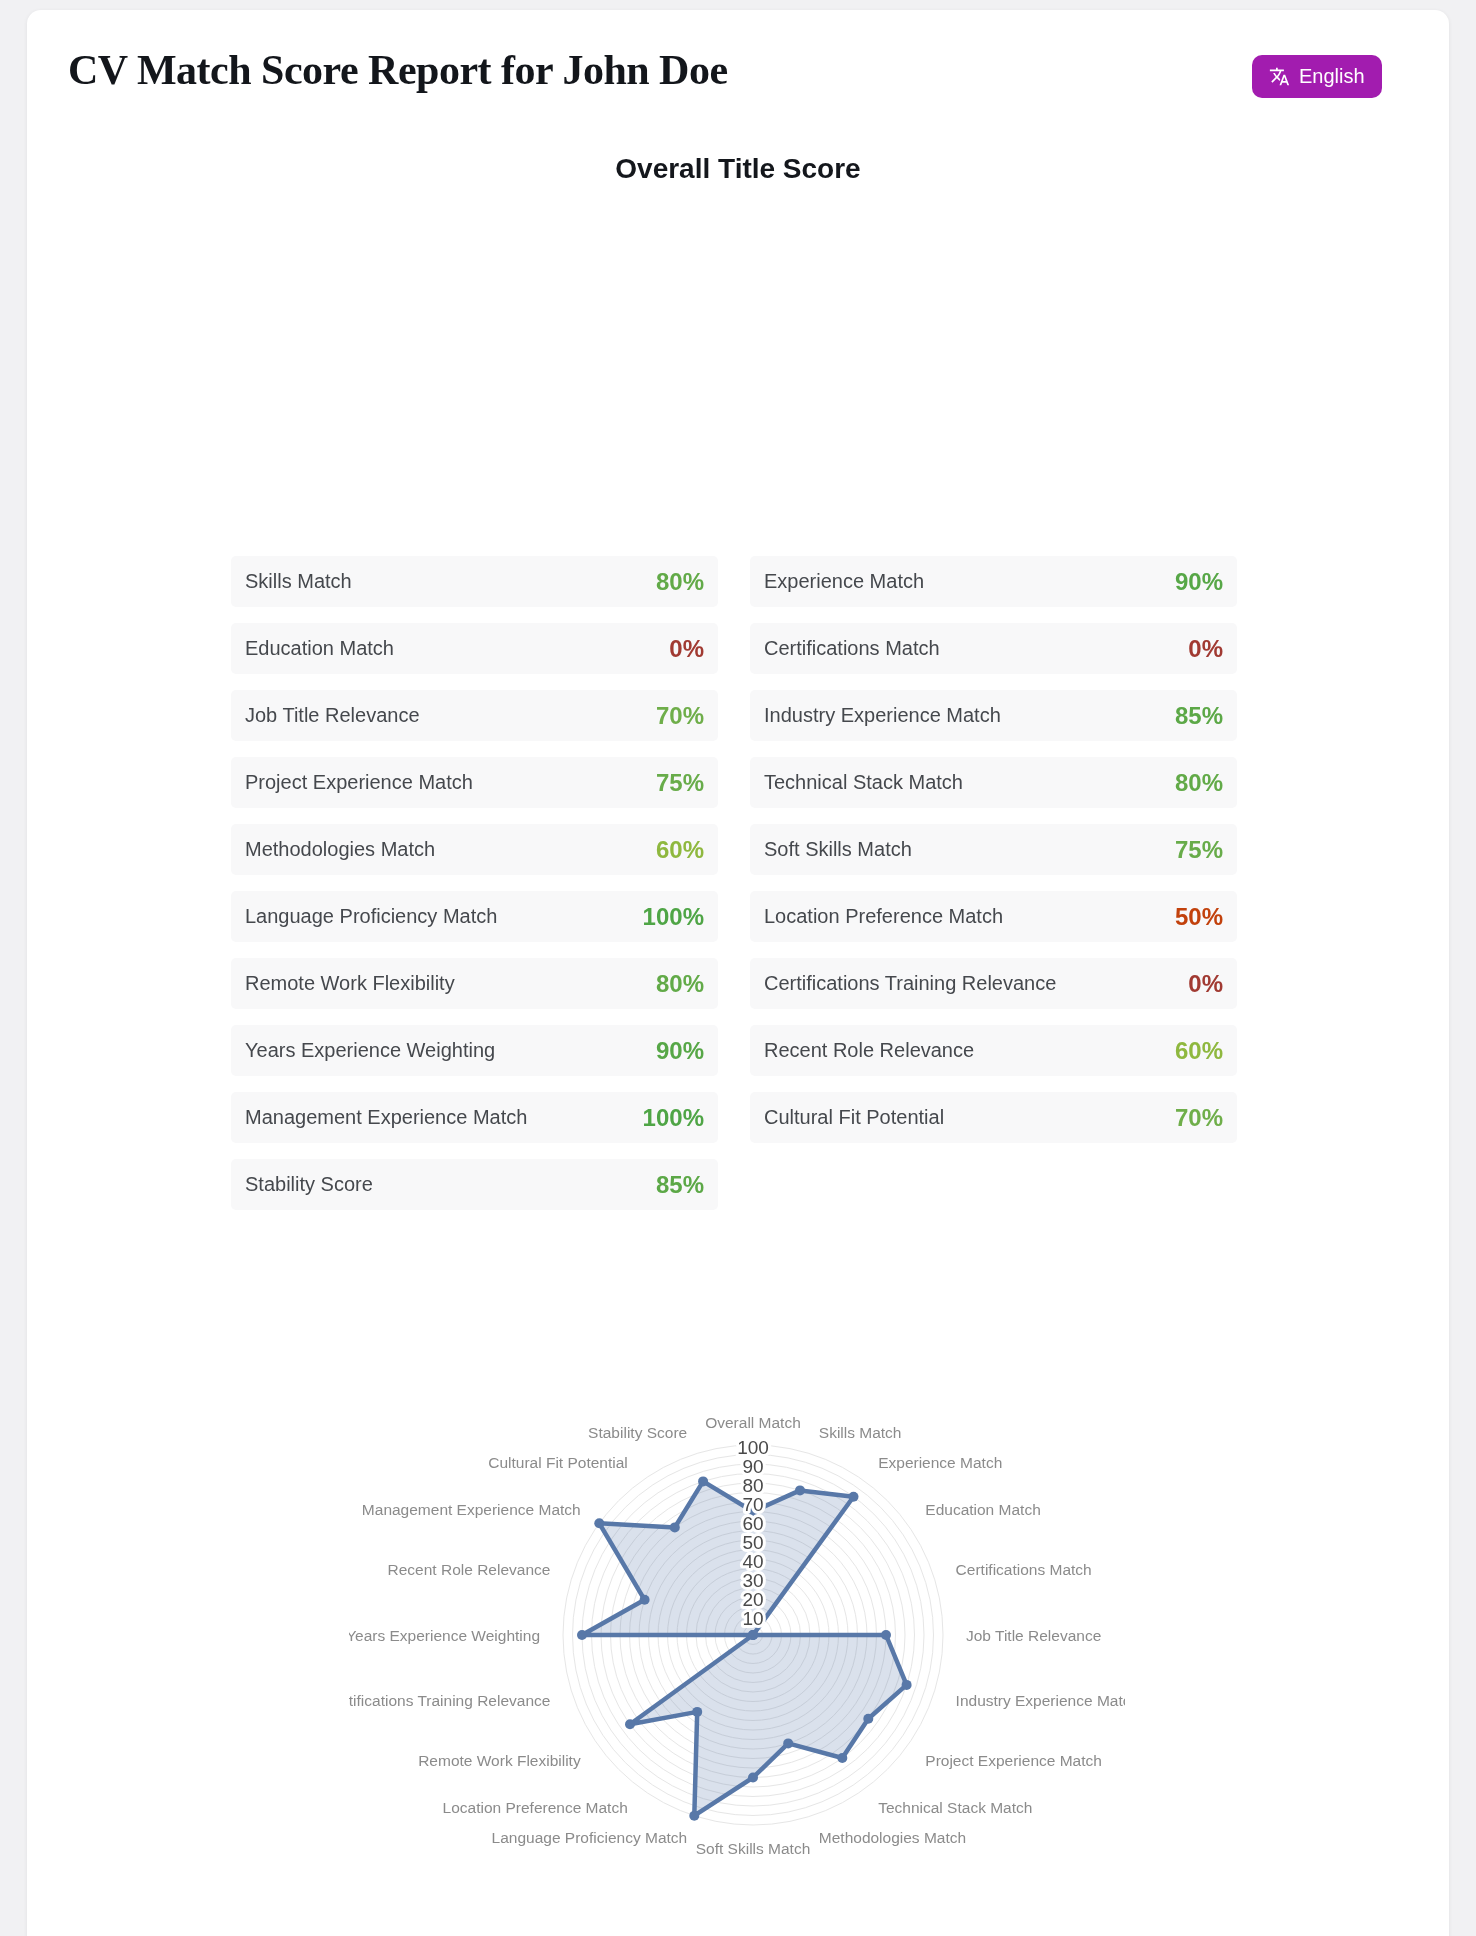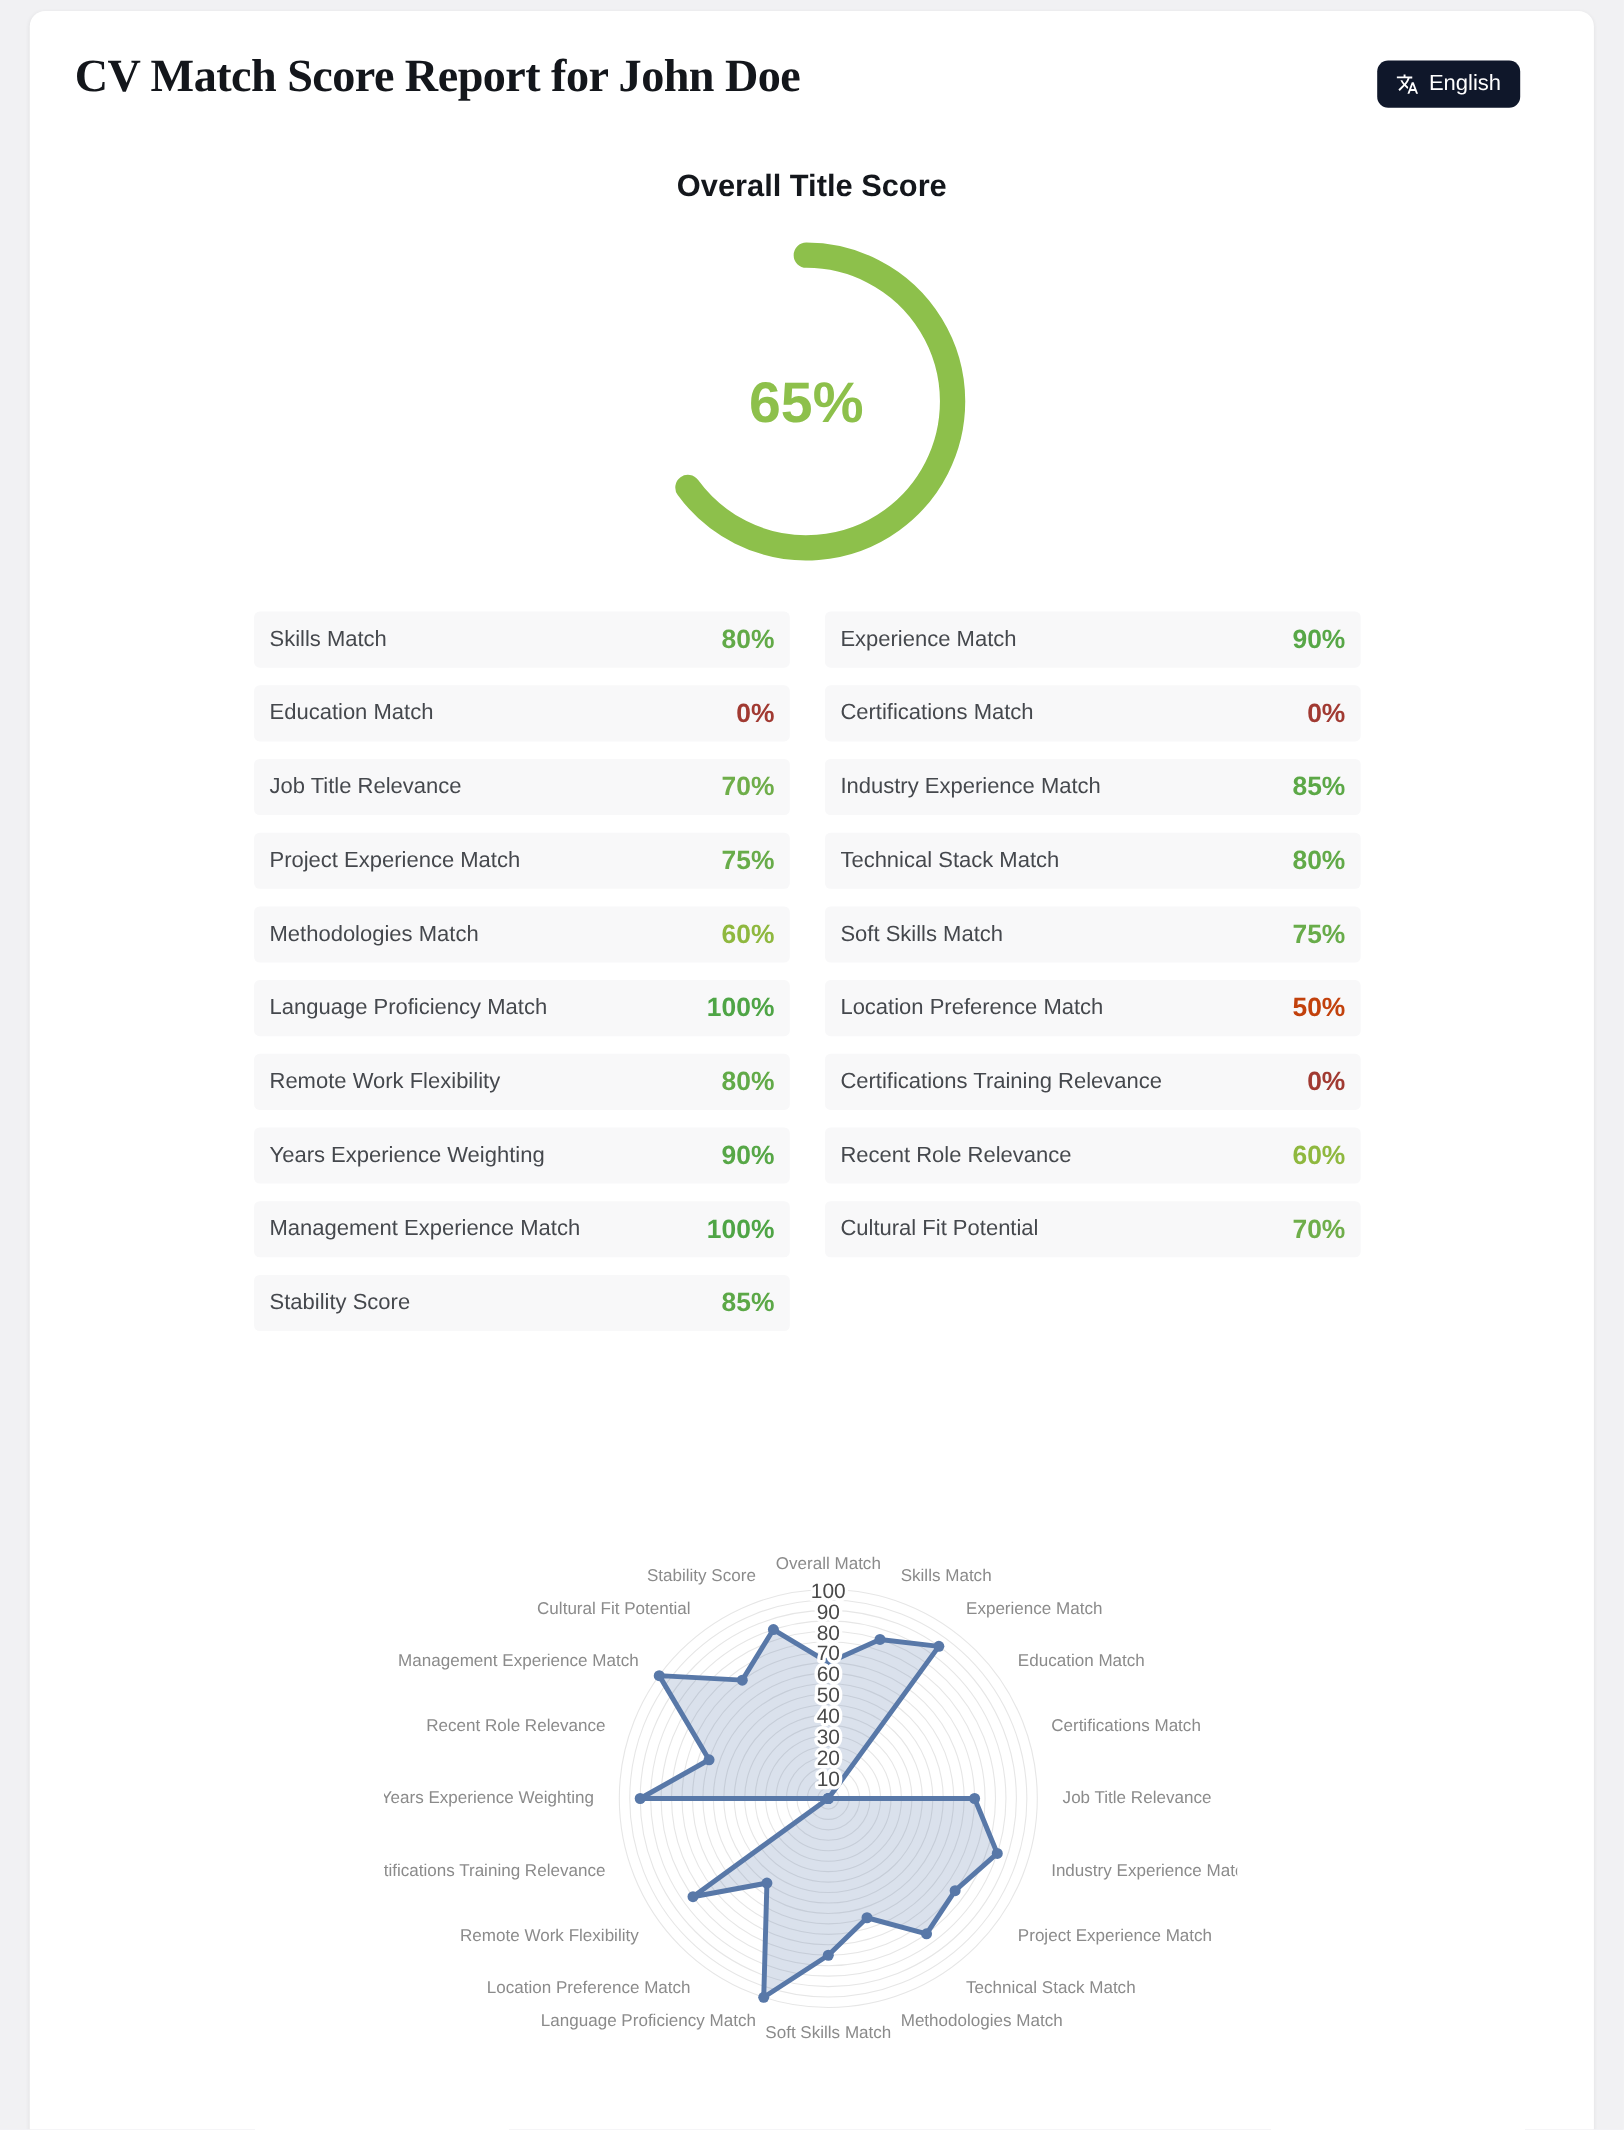--- a/index.html
+++ b/index.html
@@ -3,21 +3,21 @@
 <meta charset="utf-8">
 <style>
   html,body{margin:0;padding:0;background:#f1f1f3;}
   .page{position:relative;width:1476px;height:1936px;overflow:hidden;
         font-family:"Liberation Sans",sans-serif;background:#f1f1f3;}
   .card{position:absolute;left:27px;top:10px;width:1422px;height:1940px;
         background:#ffffff;border-radius:14px;box-shadow:0 1px 4px rgba(0,0,0,.07);}
   .page-title{position:absolute;left:41px;top:36px;margin:0;font-size:42px;font-weight:700;
         color:#13161b;letter-spacing:-0.5px;white-space:nowrap;font-family:Liberation Serif, serif;}
   .lang-btn{position:absolute;left:1225px;top:45px;height:43px;display:flex;align-items:center;
-        gap:9px;padding:4px 17px;background:#0f172a;color:#ffffff;border:none;border-radius:10px;
+        gap:9px;padding:4px 17px;background:#a21caf;color:#ffffff;border:none;border-radius:10px;
         font-size:20px;font-family:inherit;cursor:pointer;}
   .lang-btn svg{display:block;}
   .overall-heading{position:absolute;left:0;top:143px;width:100%;margin:0;text-align:center;
         font-size:28px;font-weight:700;color:#14171c;}
   .gauge{position:absolute;left:556px;top:205px;width:300px;height:300px;}
   .score-grid{position:absolute;left:204px;top:546px;width:1006px;display:grid;
         grid-template-columns:487px 487px;column-gap:32px;row-gap:16px;}
   .score-row{height:51px;background:#f8f8f9;border-radius:5px;display:flex;align-items:center;
         justify-content:space-between;padding:0 14px;box-sizing:border-box;}
   .score-label{font-size:20px;color:#45484d;}
@@ -38,26 +38,20 @@
       <span>
         <svg width="21" height="21" viewBox="0 0 24 24" fill="#ffffff" aria-hidden="true">
           <path d="M12.87 15.07l-2.54-2.51.03-.03c1.74-1.94 2.98-4.17 3.71-6.53H17V4h-7V2H8v2H1v1.99h11.17C11.5 7.92 10.44 9.75 9 11.35 8.07 10.32 7.3 9.19 6.69 8h-2c.73 1.63 1.73 3.17 2.98 4.56l-5.09 5.02L4 19l5-5 3.11 3.11.76-2.04zM18.5 10h-2L12 22h2l1.12-3h4.75L21 22h2l-4.5-12zm-2.62 7l1.62-4.33L19.12 17h-3.24z"></path>
         </svg>
       </span>
       <span>English</span>
     </button>
 
     <h2 class="overall-heading">Overall Title Score</h2>
 
-    <div class="gauge">
-      <svg id="gauge-svg" width="300" height="300" viewBox="0 0 300 300">
-          <path d="M 150 17 A 133 133 0 1 1 42.4 228.2" fill="none" stroke="#8dc04b" stroke-width="23" stroke-linecap="round"></path>
-          <text x="150" y="152" text-anchor="middle" dominant-baseline="central" fill="#8dc04b" font-size="52" font-weight="700">65%</text>
-        </svg>
-    </div>
 
     <div class="score-grid" id="score-grid">
   <div class="score-row">
     <span class="score-label">Skills Match</span>
     <span class="score-value" style="color: rgb(98, 170, 72);">80%</span>
   </div>
 
   <div class="score-row">
     <span class="score-label">Experience Match</span>
     <span class="score-value" style="color: rgb(87, 167, 71);">90%</span>

